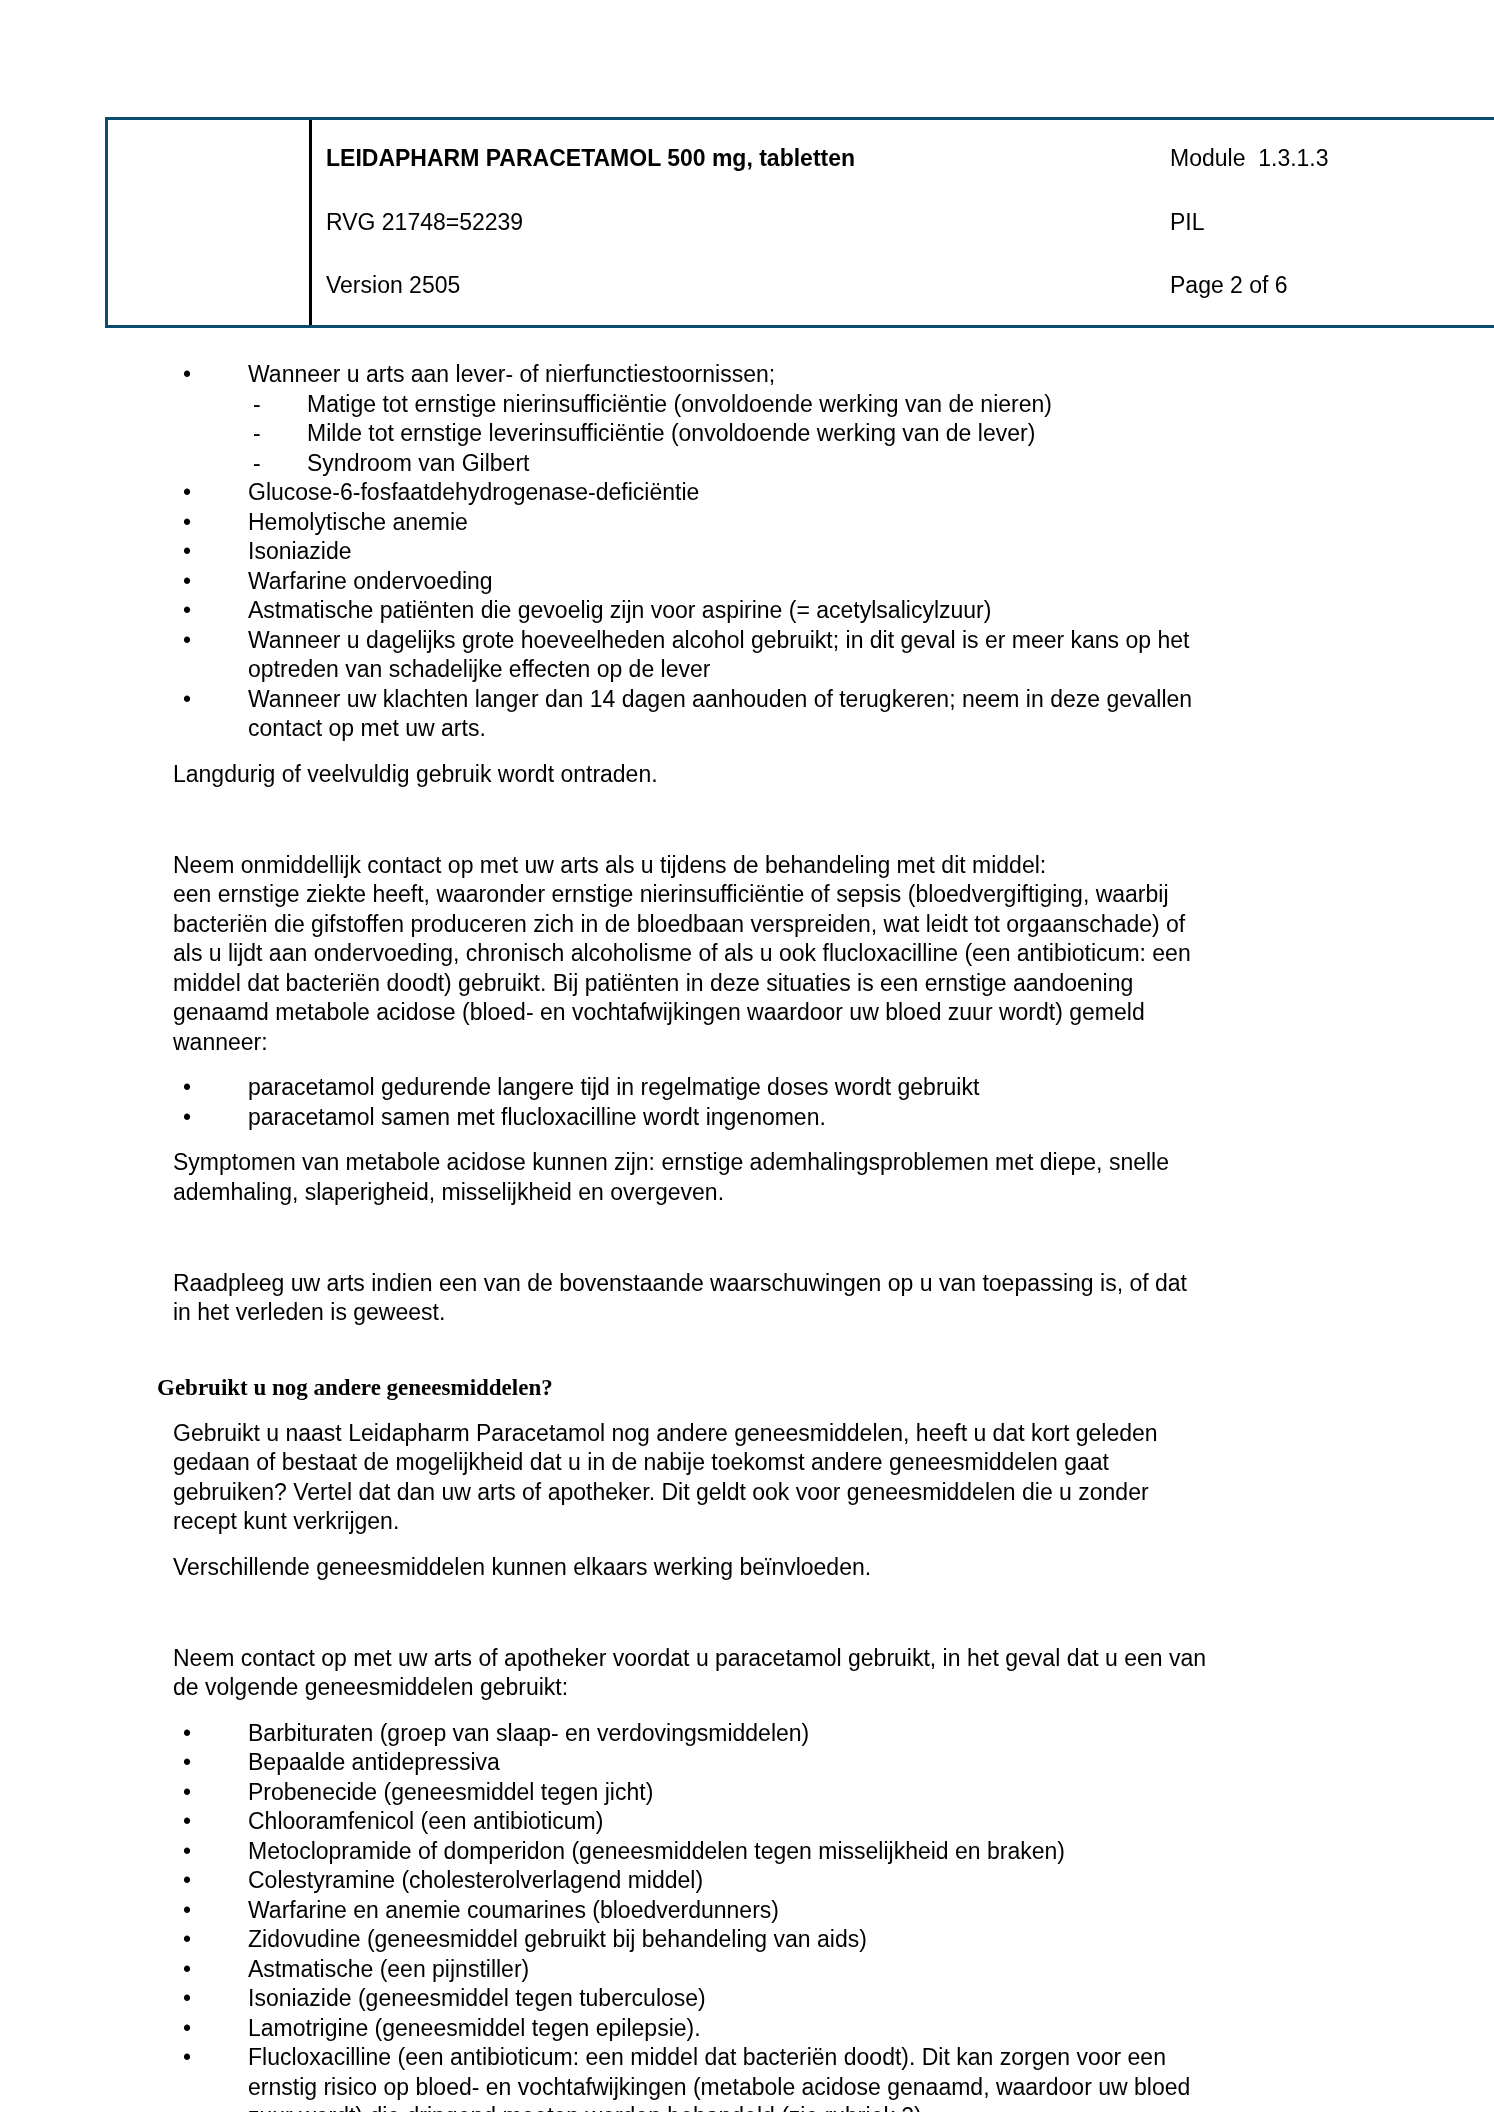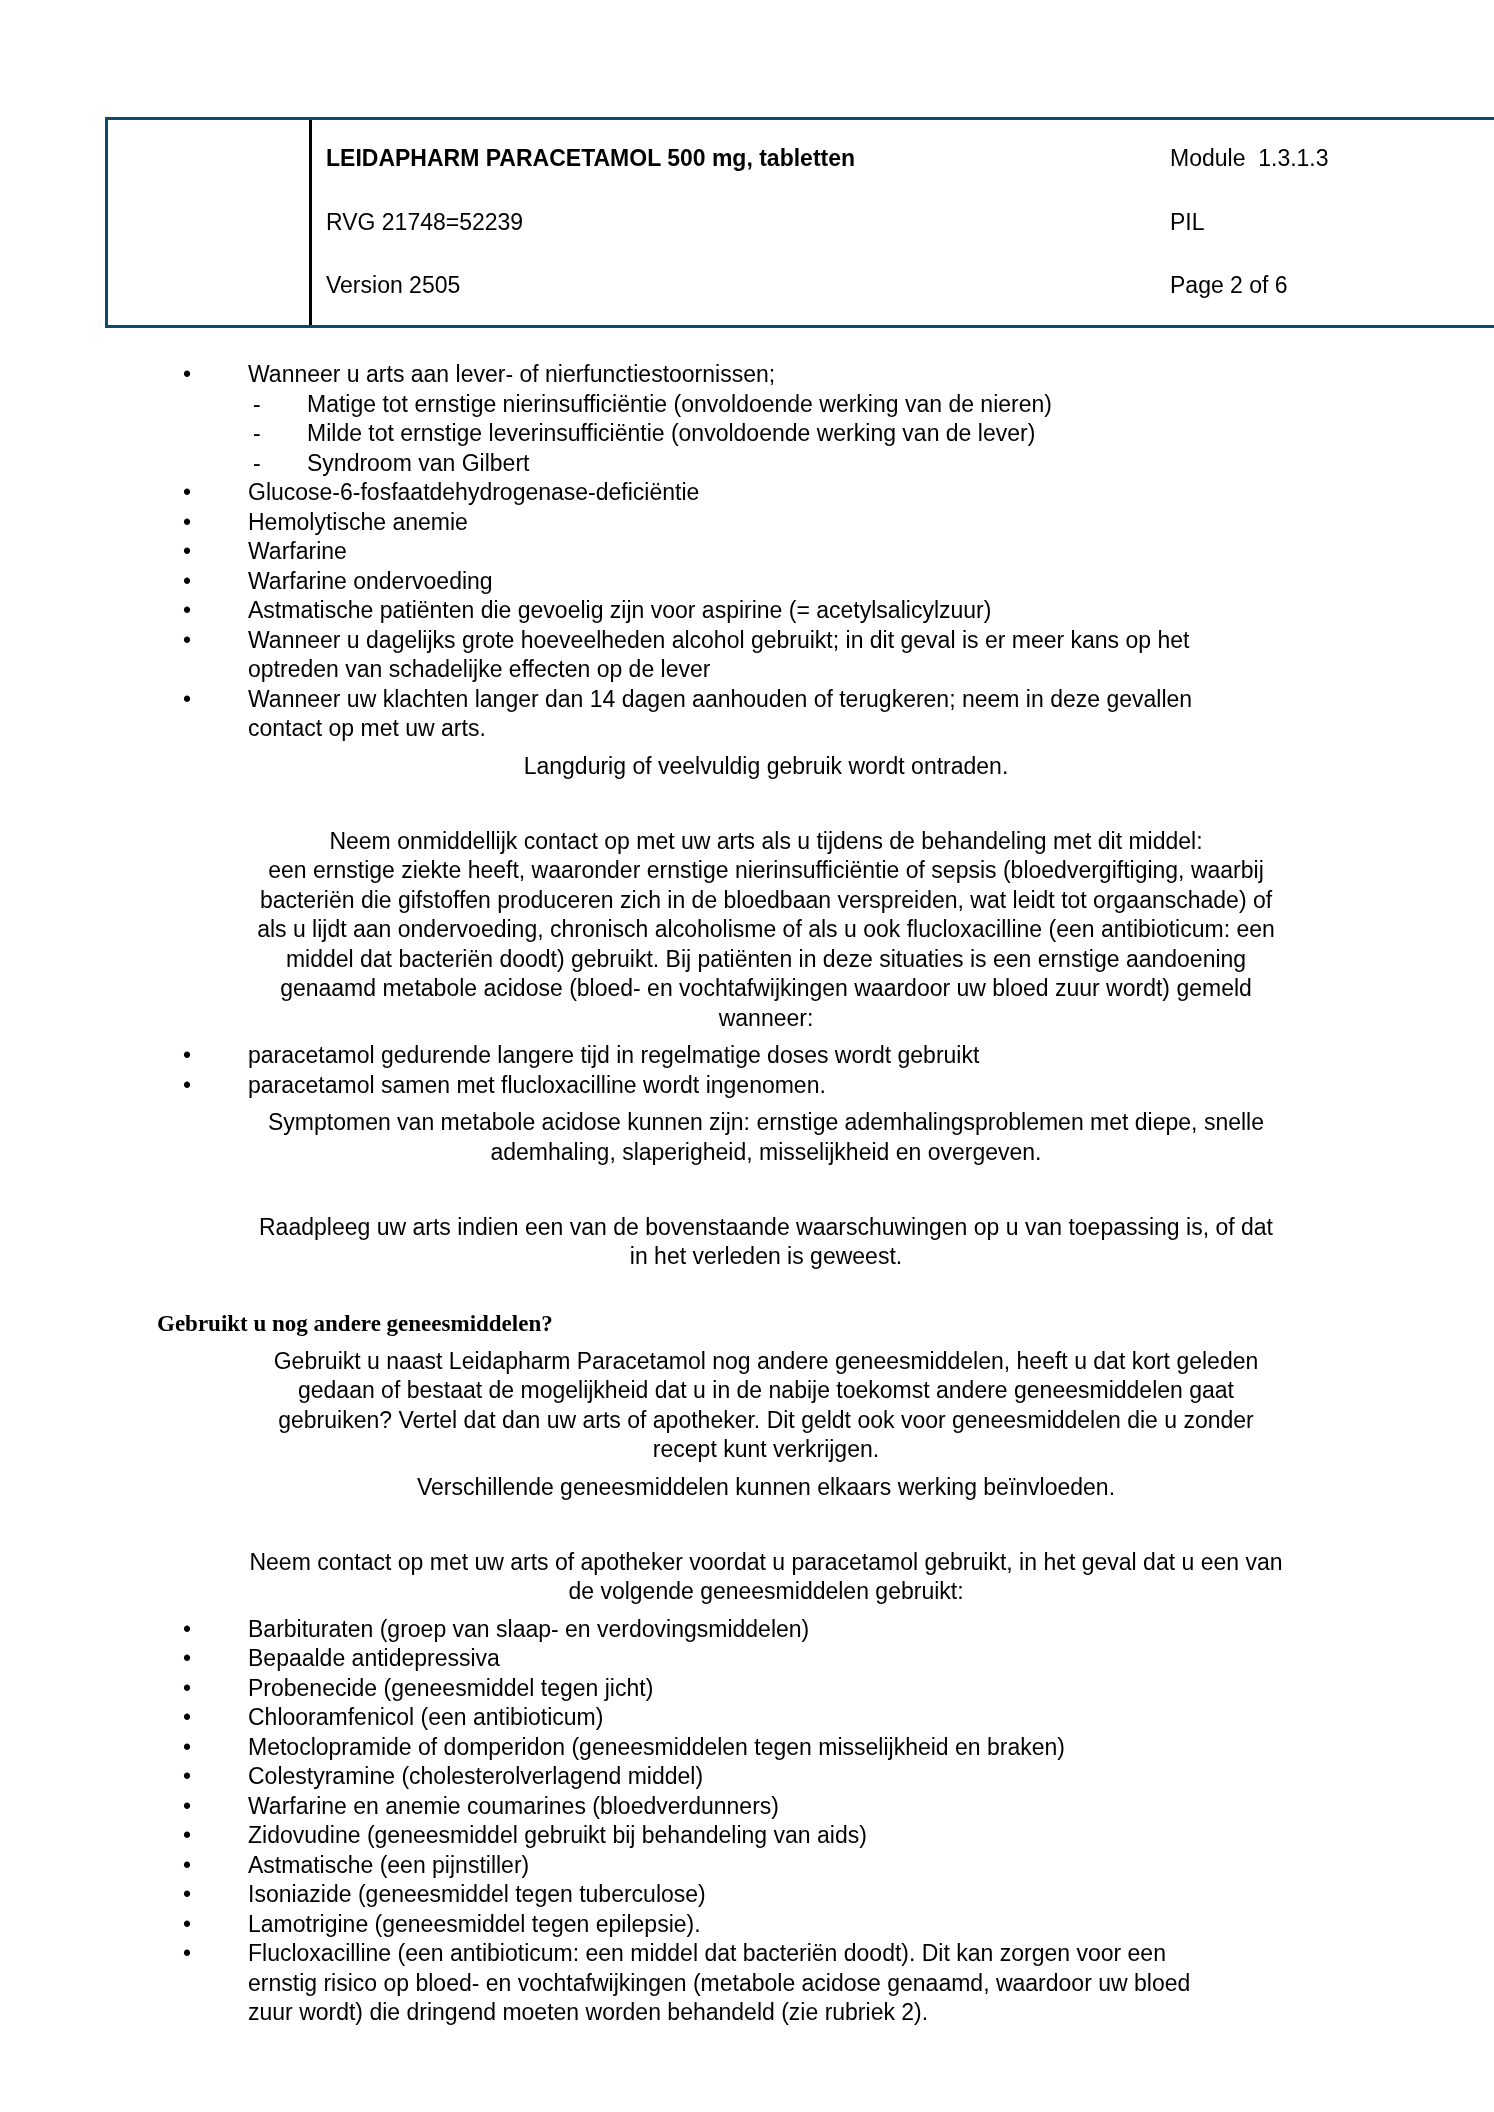--- a/index.html
+++ b/index.html
@@ -19,21 +19,21 @@
     border:3px solid #0c4a6e;
     display:flex;box-sizing:border-box;
   }
   .cell-left{width:204px;border-right:3px solid #000;box-sizing:border-box;}
   .cell-right{flex:1;position:relative;padding:24px 0 0 14px;box-sizing:border-box;}
   .hdr-row{position:relative;height:63.5px;}
   .hdr-right{position:absolute;left:844px;top:0;white-space:pre-wrap;}
   .bold{font-weight:bold;}
   
   .doc-body{position:absolute;left:157px;top:360px;width:1218px;}
-  .para{margin:8px;text-align:center;}
+  .para{margin:16px;}
   .heading{margin:0;font-weight:bold;font-family:Liberation Serif, serif;}
   .spacer{height:29.5px;}
   .li{position:relative;padding-left:91px;}
   .li > .marker{position:absolute;left:26px;top:0;}
   .li-sub{position:relative;padding-left:150px;}
   .li-sub > .marker{position:absolute;left:96px;top:0;}
 </style>
 </head>
 <body>
 
@@ -57,21 +57,21 @@
     </div>
   </div>
 
   <div class="doc-body">
       <div class="li"><span class="marker">•</span><span class="li-text">Wanneer u arts aan lever- of nierfunctiestoornissen;</span></div>
       <div class="li-sub"><span class="marker">-</span><span class="li-text">Matige tot ernstige nierinsufficiëntie (onvoldoende werking van de nieren)</span></div>
       <div class="li-sub"><span class="marker">-</span><span class="li-text">Milde tot ernstige leverinsufficiëntie (onvoldoende werking van de lever)</span></div>
       <div class="li-sub"><span class="marker">-</span><span class="li-text">Syndroom van Gilbert</span></div>
       <div class="li"><span class="marker">•</span><span class="li-text">Glucose-6-fosfaatdehydrogenase-deficiëntie</span></div>
       <div class="li"><span class="marker">•</span><span class="li-text">Hemolytische anemie</span></div>
-      <div class="li"><span class="marker">•</span><span class="li-text">Warfarine</span></div>
+      <div class="li"><span class="marker">•</span><span class="li-text">Isoniazide</span></div>
       <div class="li"><span class="marker">•</span><span class="li-text">Warfarine ondervoeding</span></div>
       <div class="li"><span class="marker">•</span><span class="li-text">Astmatische patiënten die gevoelig zijn voor aspirine (= acetylsalicylzuur)</span></div>
       <div class="li"><span class="marker">•</span><span class="li-text">Wanneer u dagelijks grote hoeveelheden alcohol gebruikt; in dit geval is er meer kans op het<br>optreden van schadelijke effecten op de lever</span></div>
       <div class="li"><span class="marker">•</span><span class="li-text">Wanneer uw klachten langer dan 14 dagen aanhouden of terugkeren; neem in deze gevallen<br>contact op met uw arts.</span></div>
       <div class="para">Langdurig of veelvuldig gebruik wordt ontraden.</div>
       <div class="spacer"></div>
       <div class="para">Neem onmiddellijk contact op met uw arts als u tijdens de behandeling met dit middel:<br>een ernstige ziekte heeft, waaronder ernstige nierinsufficiëntie of sepsis (bloedvergiftiging, waarbij<br>bacteriën die gifstoffen produceren zich in de bloedbaan verspreiden, wat leidt tot orgaanschade) of<br>als u lijdt aan ondervoeding, chronisch alcoholisme of als u ook flucloxacilline (een antibioticum: een<br>middel dat bacteriën doodt) gebruikt. Bij patiënten in deze situaties is een ernstige aandoening<br>genaamd metabole acidose (bloed- en vochtafwijkingen waardoor uw bloed zuur wordt) gemeld<br>wanneer:</div>
       <div class="li"><span class="marker">•</span><span class="li-text">paracetamol gedurende langere tijd in regelmatige doses wordt gebruikt</span></div>
       <div class="li"><span class="marker">•</span><span class="li-text">paracetamol samen met flucloxacilline wordt ingenomen.</span></div>
       <div class="para">Symptomen van metabole acidose kunnen zijn: ernstige ademhalingsproblemen met diepe, snelle<br>ademhaling, slaperigheid, misselijkheid en overgeven.</div>

